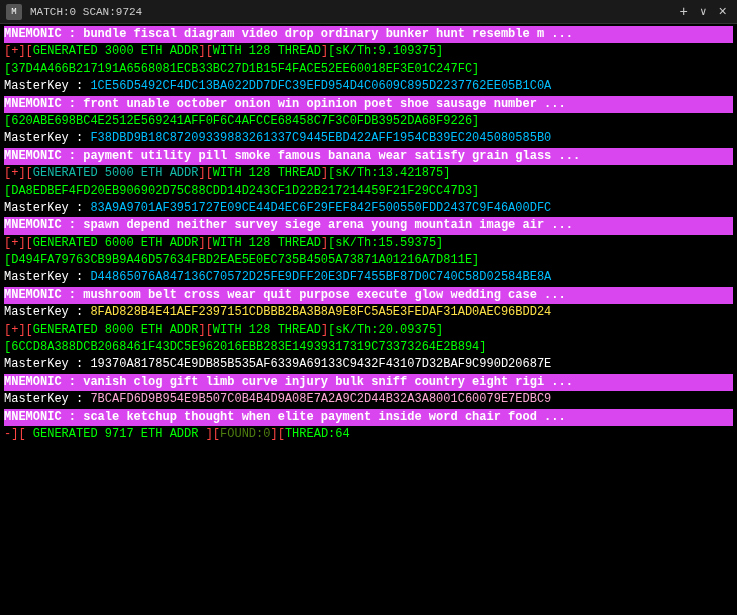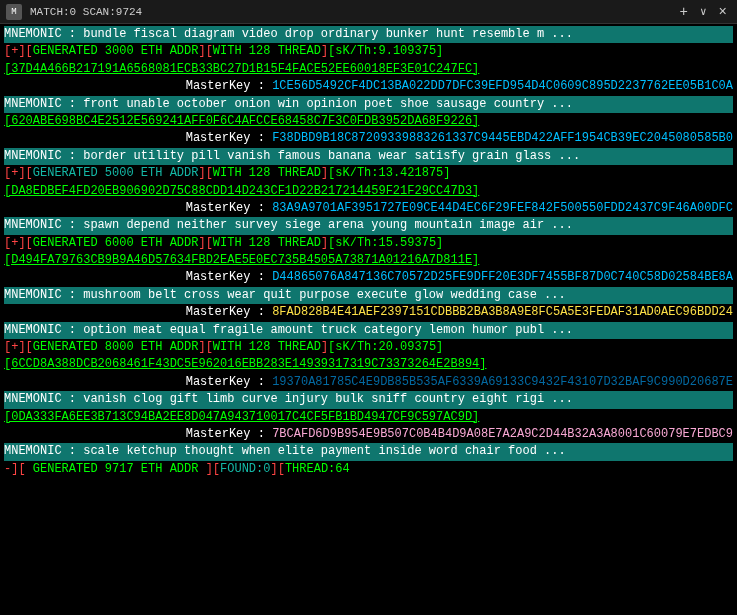--- a/index.html
+++ b/index.html
@@ -72,46 +72,45 @@
     }
 
     .line {
       line-height: 1.45;
       white-space: pre-wrap;
       word-break: break-all;
     }
 
     .mnemonic-line {
       color: #fff;
-      background: #0f766e;
+      background: #d946ef;
       display: block;
+      font-weight: bold;
     }
 
     .generated-line {
       color: #fff;
       display: block;
     }
 
     .addr-line {
       color: #00ff00;
       display: block;
-      text-decoration: underline;
     }
 
     .masterkey-label {
       color: #fff;
     }
 
     .masterkey-value {
       color: #00bfff;
     }
 
     .masterkey-line {
       display: block;
-      text-align: right;
     }
 
     .status-bar {
       display: block;
       color: #fff;
     }
   </style>
 </head>
 <body>
 
@@ -123,35 +122,33 @@
   <span class="title-bar-plus">+</span>
   <span class="title-bar-chevron">∨</span>
   <span class="title-bar-close">×</span>
 </div>
 
 <div class="content" id="terminal">
     <span class="line mnemonic-line">MNEMONIC : bundle fiscal diagram video drop ordinary bunker hunt resemble m ...</span>
     <span class="line generated-line"><span style="color:#ff4444">[+]</span><span style="color:#ff4444">[</span><span style="color:#00ff00">GENERATED 3000 ETH ADDR</span><span style="color:#ff4444">]</span><span style="color:#ff4444">[</span><span style="color:#00ff00">WITH 128 THREAD</span><span style="color:#ff4444">]</span><span style="color:#00ff00">[sK/Th:9.109375]</span></span>
     <span class="line addr-line">[37D4A466B217191A6568081ECB33BC27D1B15F4FACE52EE60018EF3E01C247FC]</span>
     <span class="line masterkey-line"><span class="masterkey-label" style="color:#ffffff">MasterKey : </span><span class="masterkey-value" style="color:#00bfff">1CE56D5492CF4DC13BA022DD7DFC39EFD954D4C0609C895D2237762EE05B1C0A</span></span>
-    <span class="line mnemonic-line">MNEMONIC : front unable october onion win opinion poet shoe sausage country ...</span>
+    <span class="line mnemonic-line">MNEMONIC : front unable october onion win opinion poet shoe sausage number ...</span>
     <span class="line addr-line">[620ABE698BC4E2512E569241AFF0F6C4AFCCE68458C7F3C0FDB3952DA68F9226]</span>
     <span class="line masterkey-line"><span class="masterkey-label" style="color:#ffffff">MasterKey : </span><span class="masterkey-value" style="color:#00bfff">F38DBD9B18C87209339883261337C9445EBD422AFF1954CB39EC2045080585B0</span></span>
-    <span class="line mnemonic-line">MNEMONIC : border utility pill vanish famous banana wear satisfy grain glass ...</span>
+    <span class="line mnemonic-line">MNEMONIC : payment utility pill smoke famous banana wear satisfy grain glass ...</span>
     <span class="line generated-line"><span style="color:#ff4444">[+]</span><span style="color:#ff4444">[</span><span style="color:#14b8a6">GENERATED 5000 ETH ADDR</span><span style="color:#ff4444">]</span><span style="color:#ff4444">[</span><span style="color:#00ff00">WITH 128 THREAD</span><span style="color:#ff4444">]</span><span style="color:#00ff00">[sK/Th:13.421875]</span></span>
     <span class="line addr-line">[DA8EDBEF4FD20EB906902D75C88CDD14D243CF1D22B217214459F21F29CC47D3]</span>
     <span class="line masterkey-line"><span class="masterkey-label" style="color:#ffffff">MasterKey : </span><span class="masterkey-value" style="color:#00bfff">83A9A9701AF3951727E09CE44D4EC6F29FEF842F500550FDD2437C9F46A00DFC</span></span>
     <span class="line mnemonic-line">MNEMONIC : spawn depend neither survey siege arena young mountain image air ...</span>
     <span class="line generated-line"><span style="color:#ff4444">[+]</span><span style="color:#ff4444">[</span><span style="color:#00ff00">GENERATED 6000 ETH ADDR</span><span style="color:#ff4444">]</span><span style="color:#ff4444">[</span><span style="color:#00ff00">WITH 128 THREAD</span><span style="color:#ff4444">]</span><span style="color:#00ff00">[sK/Th:15.59375]</span></span>
     <span class="line addr-line">[D494FA79763CB9B9A46D57634FBD2EAE5E0EC735B4505A73871A01216A7D811E]</span>
     <span class="line masterkey-line"><span class="masterkey-label" style="color:#ffffff">MasterKey : </span><span class="masterkey-value" style="color:#00bfff">D44865076A847136C70572D25FE9DFF20E3DF7455BF87D0C740C58D02584BE8A</span></span>
     <span class="line mnemonic-line">MNEMONIC : mushroom belt cross wear quit purpose execute glow wedding case ...</span>
     <span class="line masterkey-line"><span class="masterkey-label" style="color:#ffffff">MasterKey : </span><span class="masterkey-value" style="color:#fde047">8FAD828B4E41AEF2397151CDBBB2BA3B8A9E8FC5A5E3FEDAF31AD0AEC96BDD24</span></span>
-    <span class="line mnemonic-line">MNEMONIC : option meat equal fragile amount truck category lemon humor publ ...</span>
     <span class="line generated-line"><span style="color:#ff4444">[+]</span><span style="color:#ff4444">[</span><span style="color:#00ff00">GENERATED 8000 ETH ADDR</span><span style="color:#ff4444">]</span><span style="color:#ff4444">[</span><span style="color:#00ff00">WITH 128 THREAD</span><span style="color:#ff4444">]</span><span style="color:#00ff00">[sK/Th:20.09375]</span></span>
     <span class="line addr-line">[6CCD8A388DCB2068461F43DC5E962016EBB283E14939317319C73373264E2B894]</span>
-    <span class="line masterkey-line"><span class="masterkey-label" style="color:#ffffff">MasterKey : </span><span class="masterkey-value" style="color:#0369a1">19370A81785C4E9DB85B535AF6339A69133C9432F43107D32BAF9C990D20687E</span></span>
+    <span class="line masterkey-line"><span class="masterkey-label" style="color:#ffffff">MasterKey : </span><span class="masterkey-value" style="color:#ffffff">19370A81785C4E9DB85B535AF6339A69133C9432F43107D32BAF9C990D20687E</span></span>
     <span class="line mnemonic-line">MNEMONIC : vanish clog gift limb curve injury bulk sniff country eight rigi ...</span>
-    <span class="line addr-line">[0DA333FA6EE3B713C94BA2EE8D047A943710017C4CF5FB1BD4947CF9C597AC9D]</span>
     <span class="line masterkey-line"><span class="masterkey-label" style="color:#ffffff">MasterKey : </span><span class="masterkey-value" style="color:#f9a8d4">7BCAFD6D9B954E9B507C0B4B4D9A08E7A2A9C2D44B32A3A8001C60079E7EDBC9</span></span>
     <span class="line mnemonic-line">MNEMONIC : scale ketchup thought when elite payment inside word chair food ...</span>
-    <span class="line status-bar"><span style="color:#ff4444">-</span><span style="color:#ff4444">][</span><span style="color:#00ff00"> GENERATED 9717 ETH ADDR </span><span style="color:#ff4444">][</span><span style="color:#14b8a6">FOUND:0</span><span style="color:#ff4444">]</span><span style="color:#ff4444">[</span><span style="color:#00ff00">THREAD:64</span></span>
+    <span class="line status-bar"><span style="color:#ff4444">-</span><span style="color:#ff4444">][</span><span style="color:#00ff00"> GENERATED 9717 ETH ADDR </span><span style="color:#ff4444">][</span><span style="color:#4d7c0f">FOUND:0</span><span style="color:#ff4444">]</span><span style="color:#ff4444">[</span><span style="color:#00ff00">THREAD:64</span></span>
   </div>
 
 </body></html>

